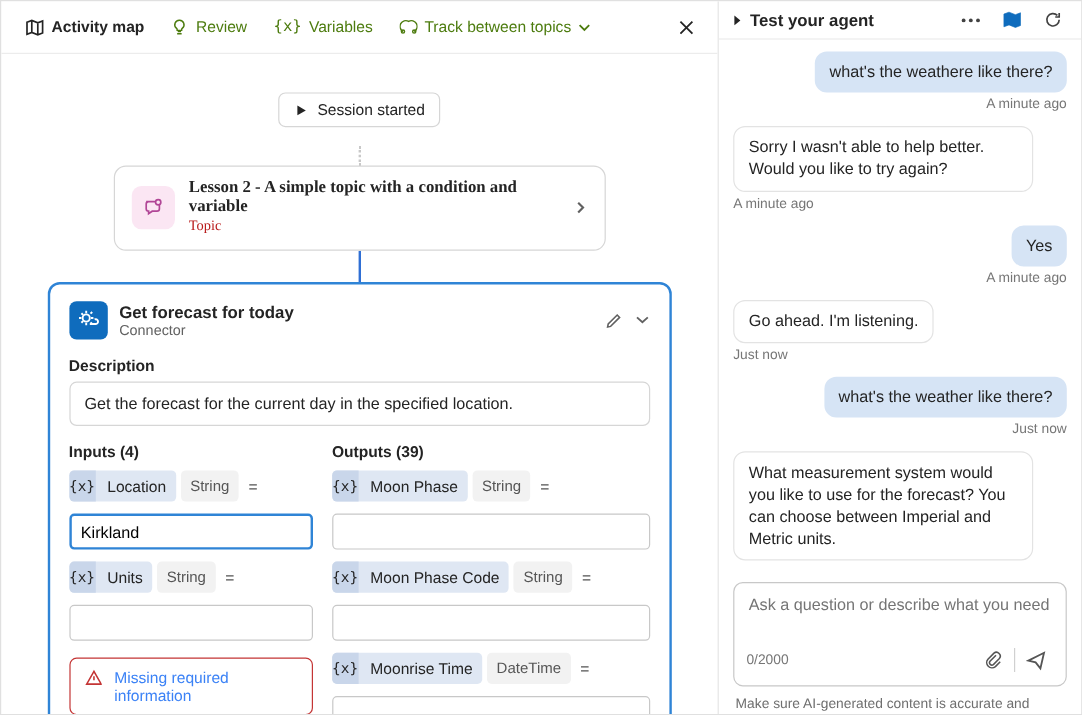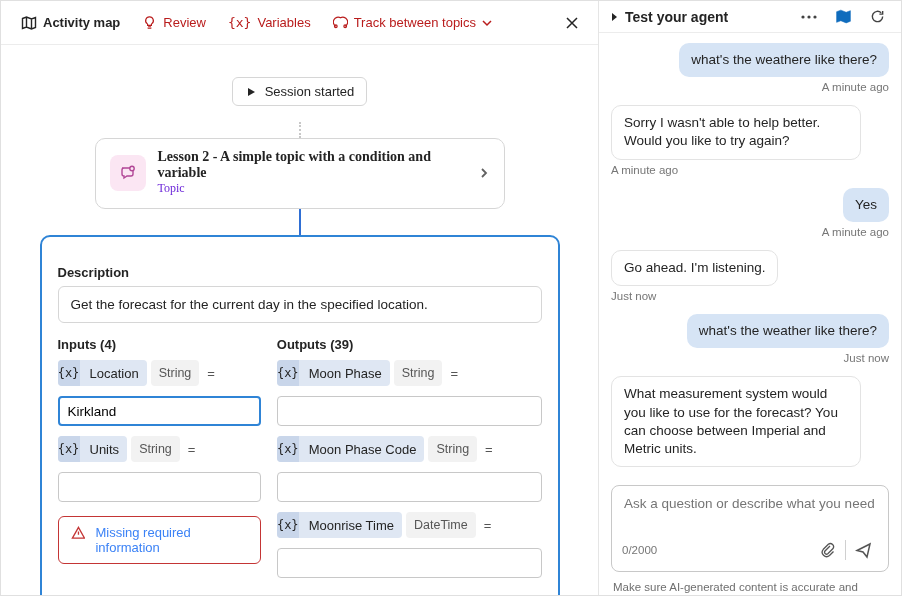--- a/index.html
+++ b/index.html
@@ -31,21 +31,21 @@
     border-bottom: 1px solid #ececec;
     gap: 2px;
   }
   .tb-item {
     display: inline-flex;
     align-items: center;
     gap: 6px;
     padding: 6px 10px;
     border-radius: 4px;
     cursor: pointer;
-    color: #b91c1c;
+    color: #4d7c0f;
     font-size: 13px;
   }
   .tb-item.active { font-weight: 600; color: #242424; }
   .tb-spacer { flex: 1; }
   .tb-close {
     width: 32px; height: 32px;
     display: flex; align-items: center; justify-content: center;
     border-radius: 4px; cursor: pointer;
   }
 
@@ -94,21 +94,21 @@
     position: relative;
   }
   .topic-icon {
     width: 36px; height: 36px;
     background: #fbe6f3;
     border-radius: 8px;
     display: flex; align-items: center; justify-content: center;
     color: #b14696;
   }
   .topic-title { font-weight: 600; font-size: 14px; }
-  .topic-sub   { font-size: 12px; color: #6d28d9; }
+  .topic-sub   { font-size: 12px; color: #b91c1c; }
   .topic-chevron { color: #616161; }
 
   .node {
     margin: 0 auto;
     width: 520px;
     border: 2px solid #2f84d6;
     border-radius: 10px;
     background: #fff;
     padding: 14px 16px 18px;
   }
@@ -341,20 +341,45 @@
       <div class="topic-chevron">
         <svg class="icon-svg" width="12" height="12" viewBox="0 0 12 12" fill="none" stroke="currentColor" stroke-width="1.8">
             <path d="M4 2l4 4-4 4"></path>
           </svg>
       </div>
     </div>
 
     <div class="connector-solid"></div>
 
     <div class="node">
+      <div class="node-header">
+        <div class="node-icon">
+          <svg class="icon-svg" width="18" height="18" viewBox="0 0 18 18" fill="none" stroke="#fff" stroke-width="1.6">
+              <circle cx="7" cy="7" r="3"></circle>
+              <path d="M7 1v2M7 11v2M1 7h2M11 7h2M3 3l1.4 1.4M10.6 10.6 12 12M3 11l1.4-1.4M10.6 3.4 12 2"></path>
+              <path d="M10 12h5a2 2 0 1 0-1-3.8"></path>
+            </svg>
+        </div>
+        <div>
+          <div class="node-title">Get forecast for today</div>
+          <div class="node-sub">Connector</div>
+        </div>
+        <div class="node-actions">
+          <span>
+            <svg class="icon-svg" width="15" height="15" viewBox="0 0 15 15" fill="none" stroke="currentColor" stroke-width="1.3">
+                <path d="M10.5 2.5l2 2L5 12l-2.5.5L3 10l7.5-7.5Z"></path>
+              </svg>
+          </span>
+          <span>
+            <svg class="icon-svg" width="13" height="13" viewBox="0 0 13 13" fill="none" stroke="currentColor" stroke-width="1.6">
+                <path d="M2 4.5l4.5 4 4.5-4"></path>
+              </svg>
+          </span>
+        </div>
+      </div>
 
       <div class="section-label">Description</div>
       <div class="desc-box">Get the forecast for the current day in the specified location.</div>
 
       <div class="io-row">
 
         <div class="io-col" style="max-width:42%;">
           <div class="io-heading">Inputs (4)</div>
 
           <div class="param">

